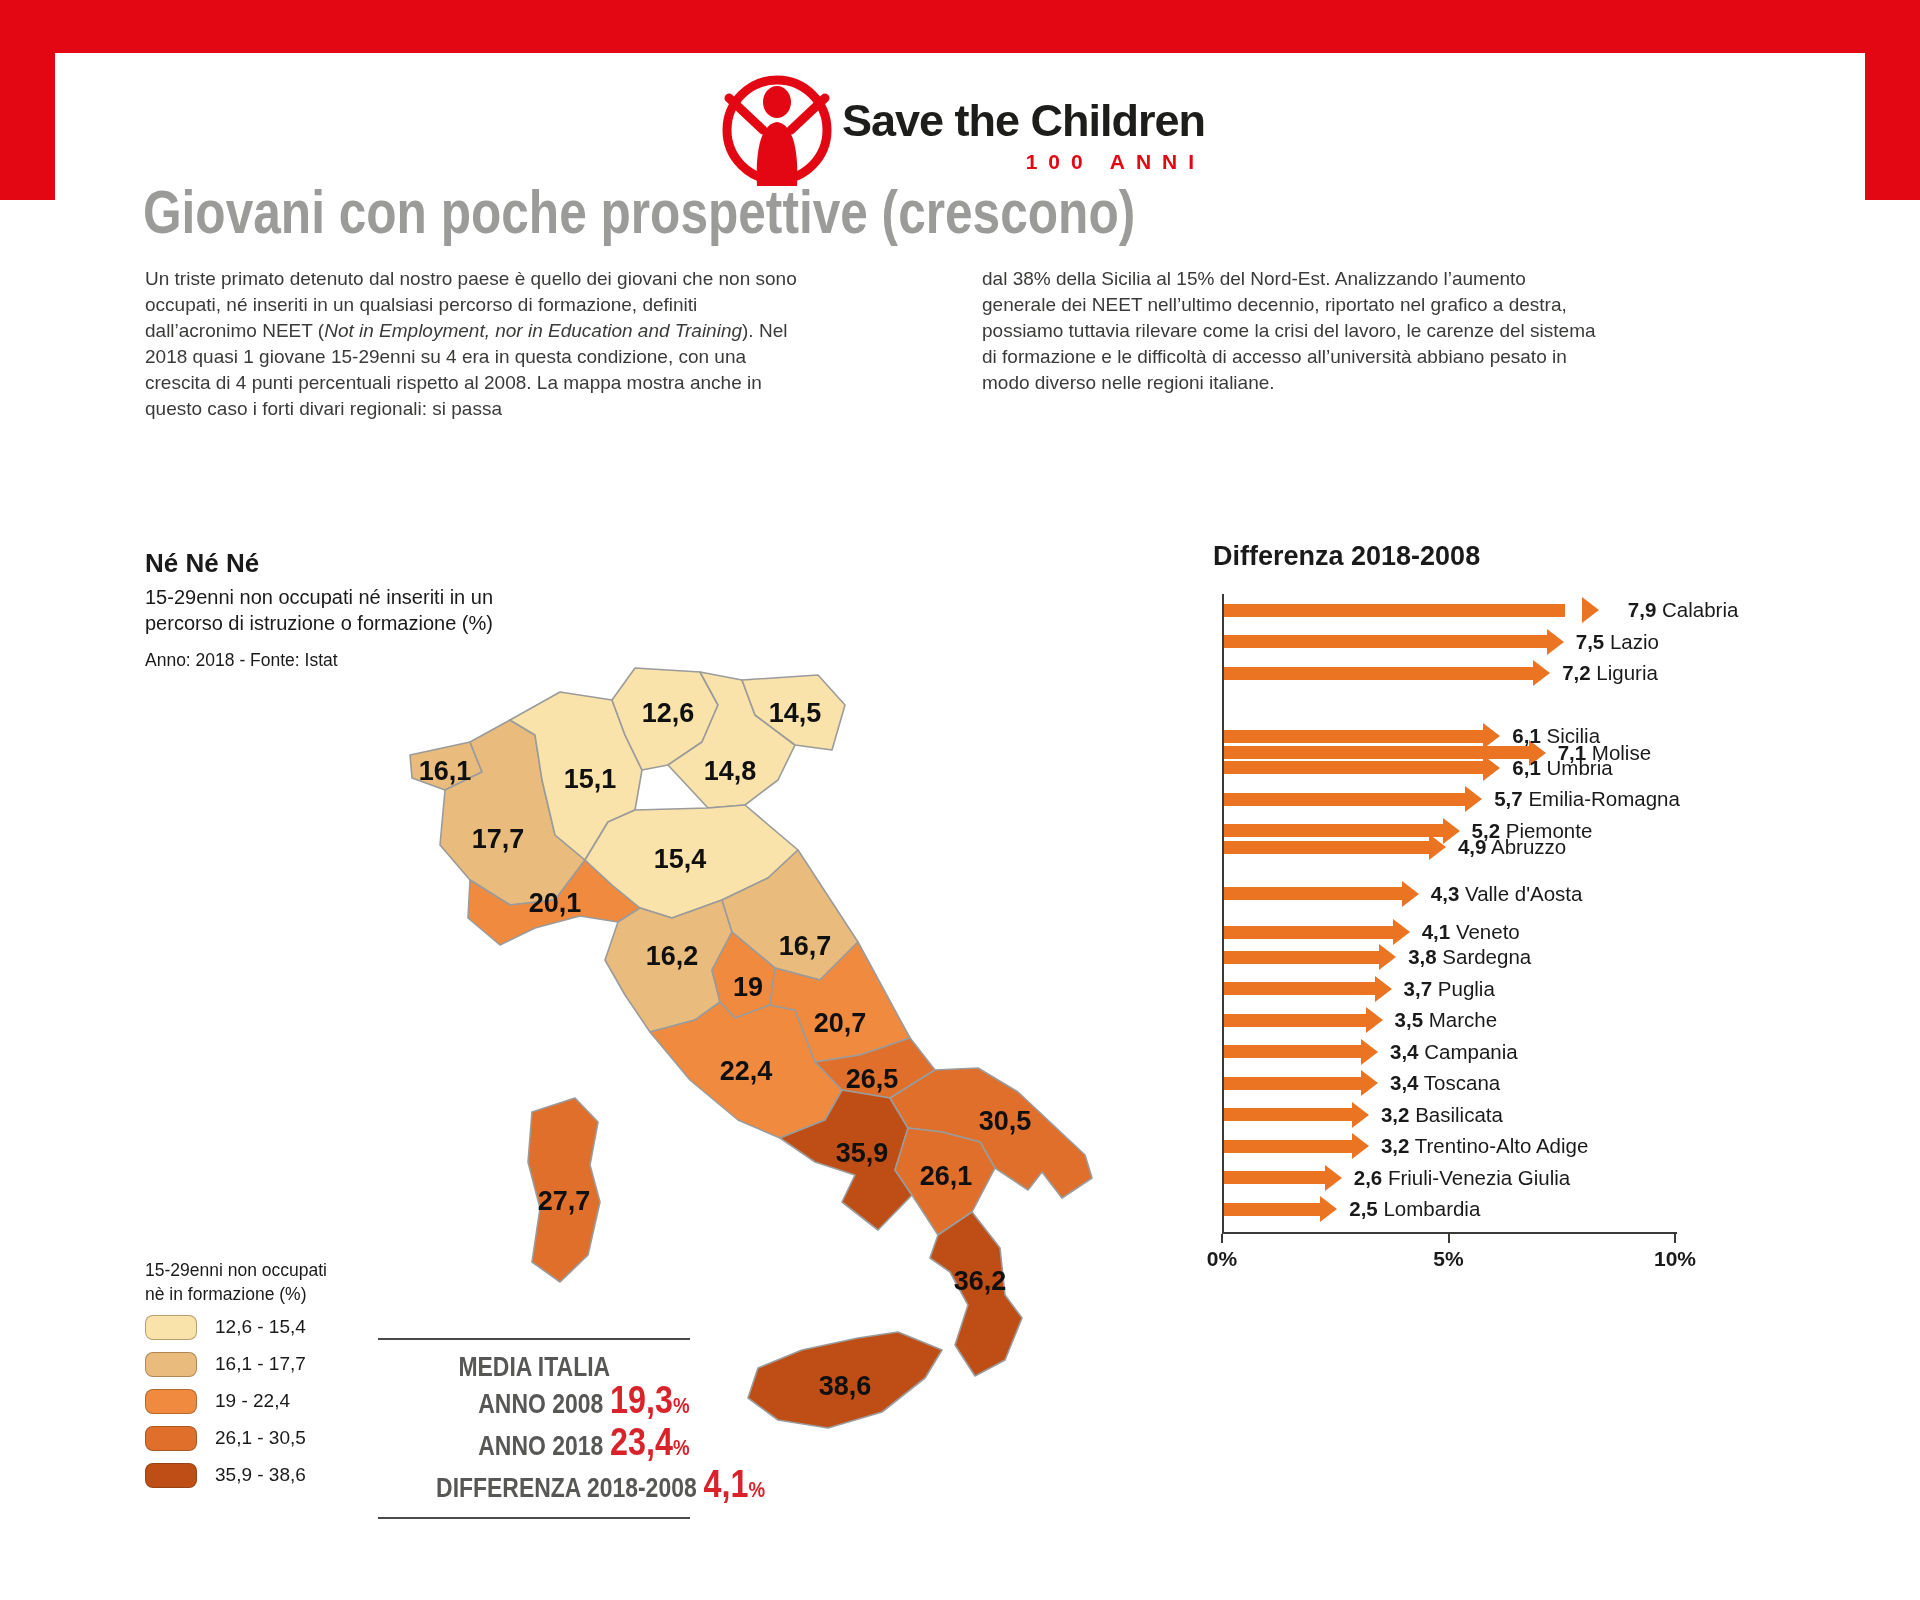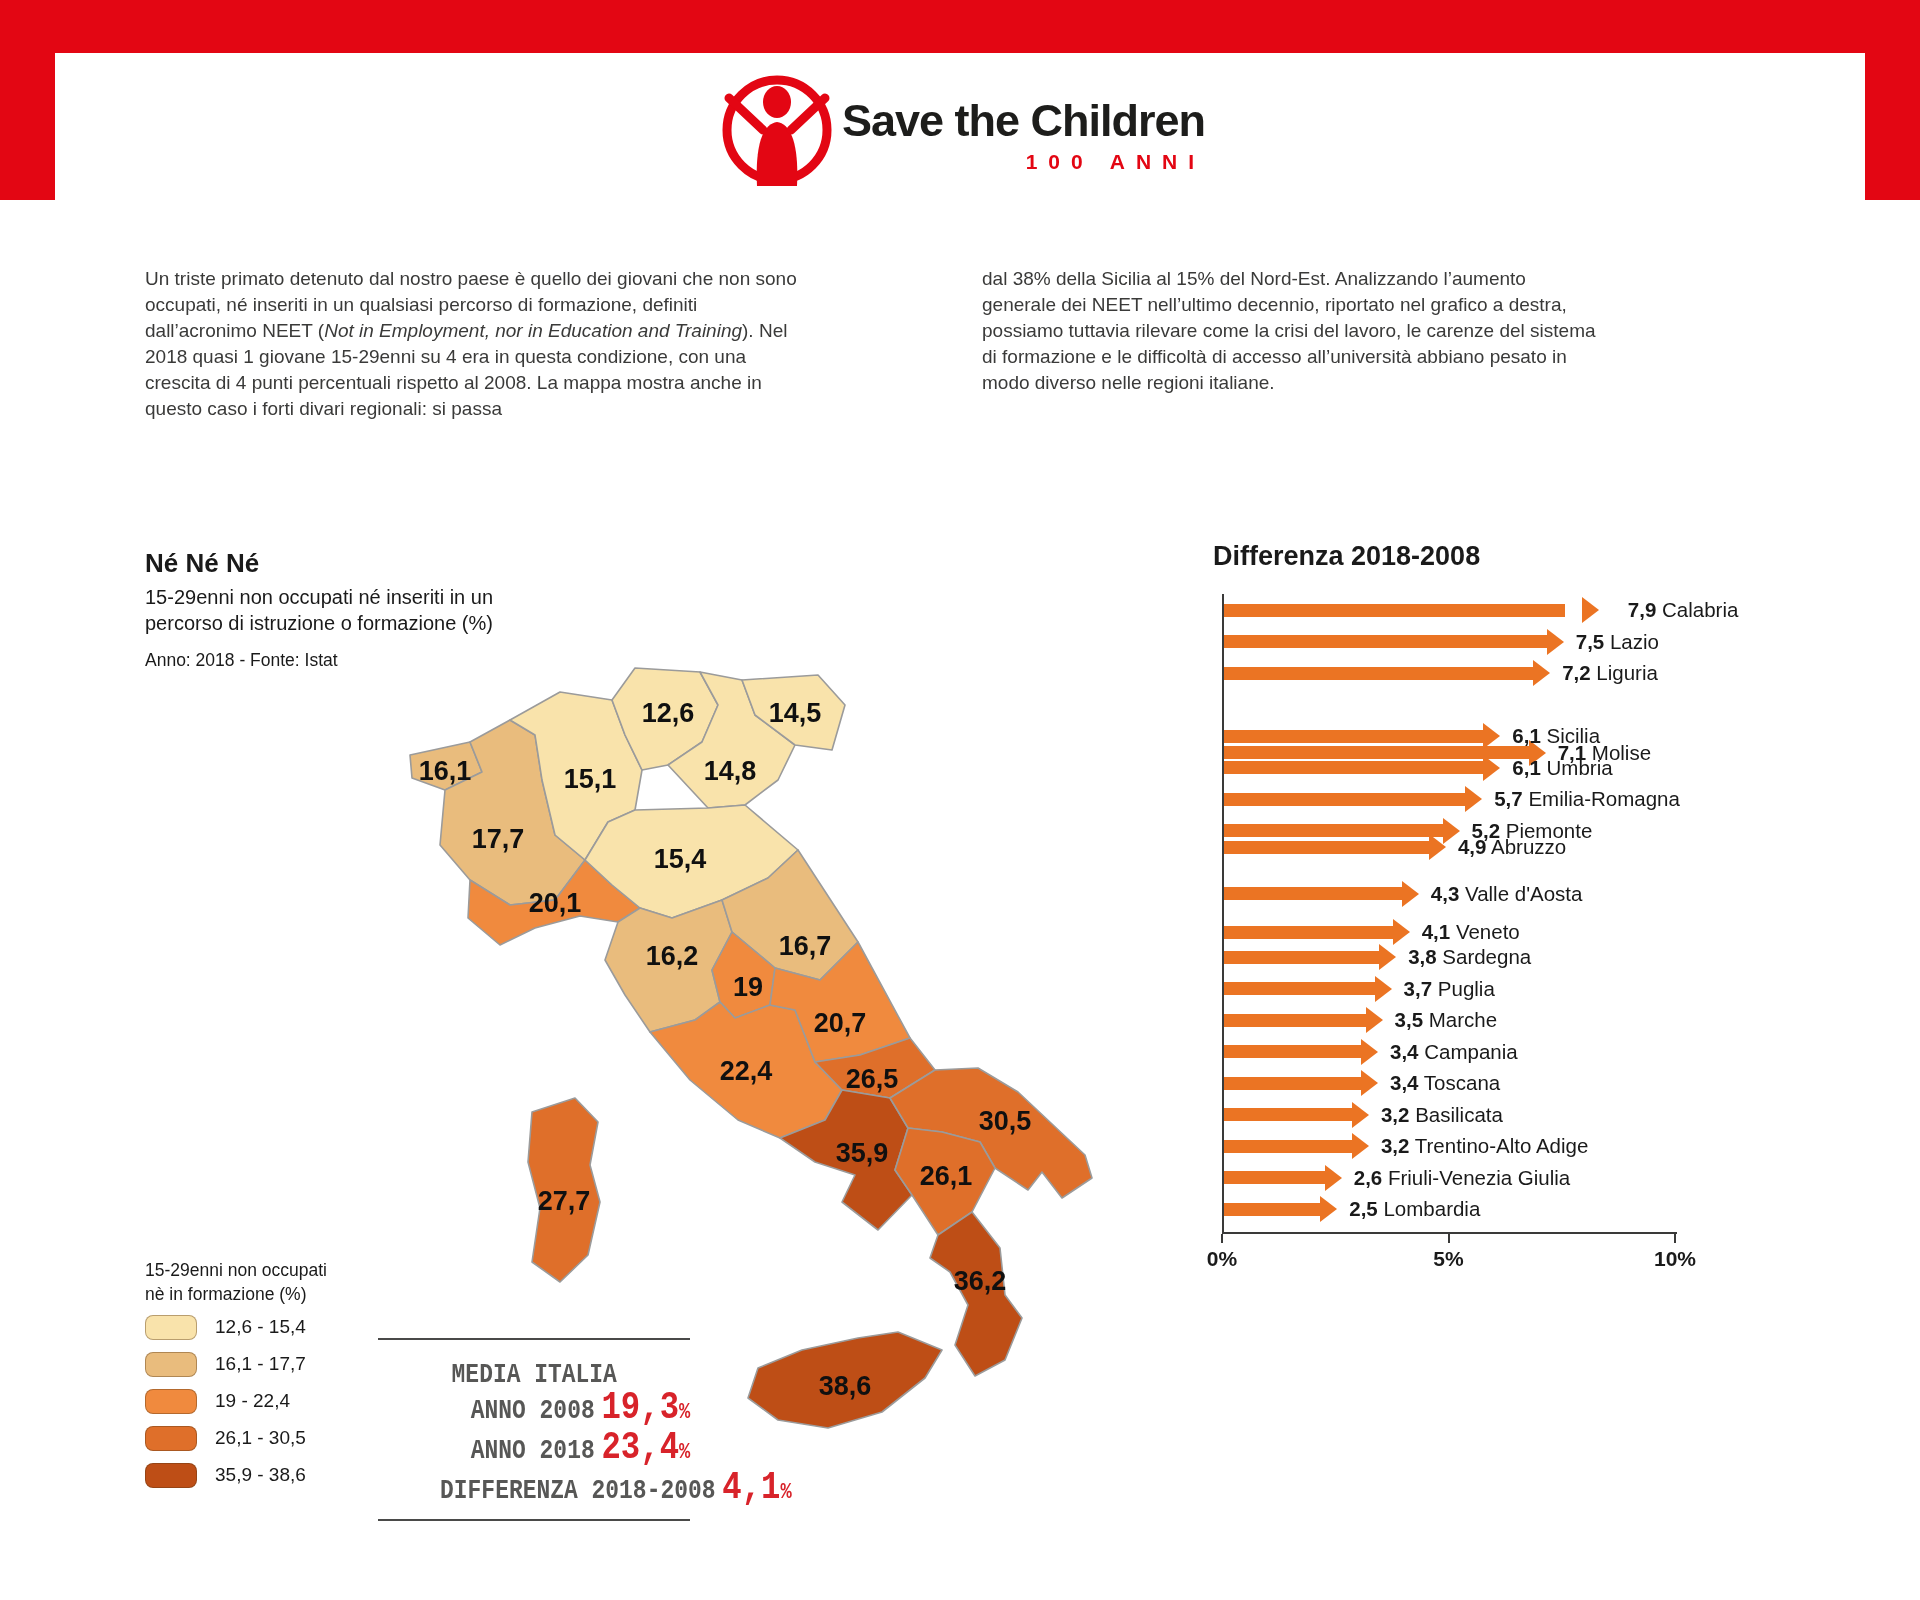--- a/index.html
+++ b/index.html
@@ -31,21 +31,21 @@
   .region{stroke:#9b9b9b;stroke-width:1.6;stroke-linejoin:round;}
   .map-label{font-family:"Liberation Sans",sans-serif;font-size:27px;font-weight:bold;fill:#101010;}
   
   .legend-title{position:absolute;left:145px;top:1258px;font-size:17.5px;line-height:24px;color:#1a1a1a;}
   .legend{position:absolute;left:145px;top:1314px;}
   .legend-row{display:flex;align-items:center;height:26px;margin-bottom:11px;}
   .swatch{width:52px;height:25px;border-radius:8px;border:1px solid rgba(90,55,20,.4);margin-right:18px;box-sizing:border-box;}
   .legend-label{font-size:19px;color:#1a1a1a;}
   
   .media-box{position:absolute;left:378px;top:1338px;width:312px;border-top:2px solid #4a4a49;
-             border-bottom:2px solid #4a4a49;padding:20px 0 8px;text-align:right;font-family:Liberation Mono, monospace;}
+             border-bottom:2px solid #4a4a49;padding:12px 0 8px;text-align:right;}
   .media-title{text-align:center;font-size:27px;font-weight:bold;color:#575756;line-height:31px;white-space:nowrap;}
   .media-title-inner{display:inline-block;transform:scaleX(.85);transform-origin:center;}
   .media-row{line-height:34px;white-space:nowrap;}
   .media-inner{display:inline-block;transform:scaleX(.85);transform-origin:right;}
   .media-label{font-size:27px;font-weight:bold;color:#575756;}
   .media-value{font-size:38px;font-weight:bold;color:#D8232A;margin-left:8px;}
   .media-unit{font-size:22px;font-weight:bold;color:#D8232A;}
   
   .chart-title{position:absolute;left:1213px;top:541px;font-size:27px;font-weight:bold;color:#1a1a1a;}
   #plot{position:absolute;left:1222px;top:594px;width:640px;height:710px;}
@@ -75,20 +75,21 @@
       <path d="M45,124 C43,82 51,62 65,60 C79,62 87,82 85,124 Z" fill="#E30613"></path>
       <path d="M51,68 L17,36" stroke="#E30613" stroke-width="9" stroke-linecap="round" fill="none"></path>
       <path d="M79,68 L113,36" stroke="#E30613" stroke-width="9" stroke-linecap="round" fill="none"></path>
     </svg>
     <div class="logo-text">
       <div class="brand">Save the Children</div>
       <div class="anni">100 ANNI</div>
     </div>
   </div>
 
+  <h1 class="title"><span class="title-inner">Giovani con poche prospettive (crescono)</span></h1>
 
   <p class="col col-left"><span>Un triste primato detenuto dal nostro paese è quello dei giovani che non sono occupati, né inseriti in un qualsiasi percorso di formazione, definiti dall’acronimo NEET (</span><i>Not in Employment, nor in Education and Training</i><span>). Nel 2018 quasi 1 giovane 15-29enni su 4 era in questa condizione, con una crescita di 4 punti percentuali rispetto al 2008. La mappa mostra anche in questo caso i forti divari regionali: si passa</span></p>
 
   <p class="col col-right">dal 38% della Sicilia al 15% del Nord-Est. Analizzando l’aumento generale dei NEET nell’ultimo decennio, riportato nel grafico a destra, possiamo tuttavia rilevare come la crisi del lavoro, le carenze del sistema di formazione e le difficoltà di accesso all’università abbiano pesato in modo diverso nelle regioni italiane.</p>
 
   <div class="neee-h">Né Né Né</div>
   <div class="neee-sub">15-29enni non occupati né inseriti in un percorso di istruzione o formazione (%)</div>
   <div class="neee-src">Anno: 2018 - Fonte: Istat</div>
 
   <svg id="italy-map" width="760" height="830" viewBox="0 0 760 830">

